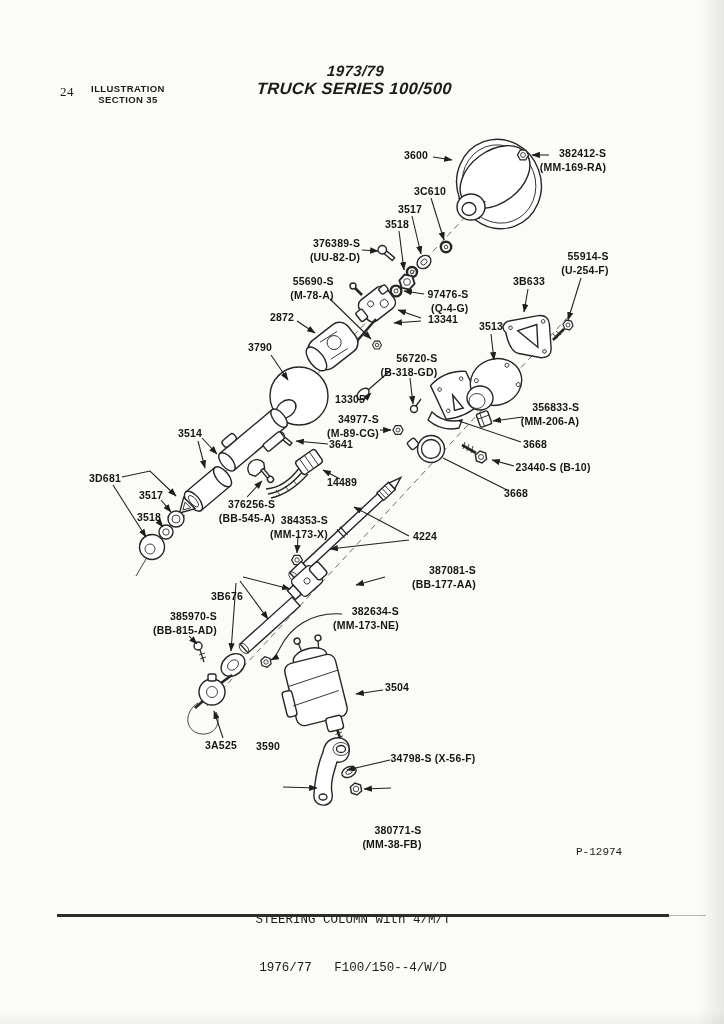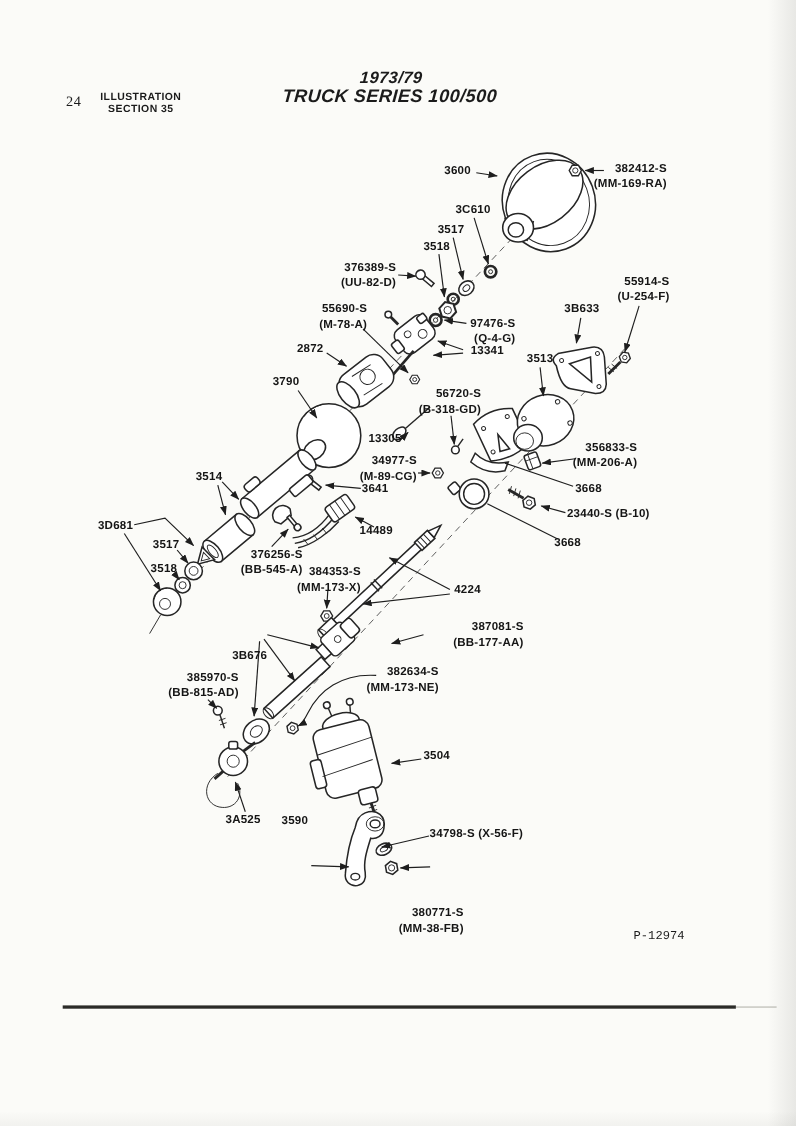--- a/index.html
+++ b/index.html
@@ -529,18 +529,22 @@
       <div class="callout" style="left: 268px; top: 740px;">
         <div>3590</div>
       </div>
       <div class="callout" style="left: 392px; top: 776px; margin-top: 48px;">
         <div>380771-S</div>
         <div>(MM-38-FB)</div>
       </div>
     </div>
 
   <div class="fignum">P-12974</div>
+  <div class="caption">
+    <div>STEERING COLUMN with 4/M/T</div>
+    <div>1976/77   F100/150--4/W/D</div>
+  </div>
   <div class="rule"></div>
   <div class="rule2"></div>
 
   <div class="edge-right"></div>
   <div class="edge-bottom"></div>
 </div>
 
 </body></html>

